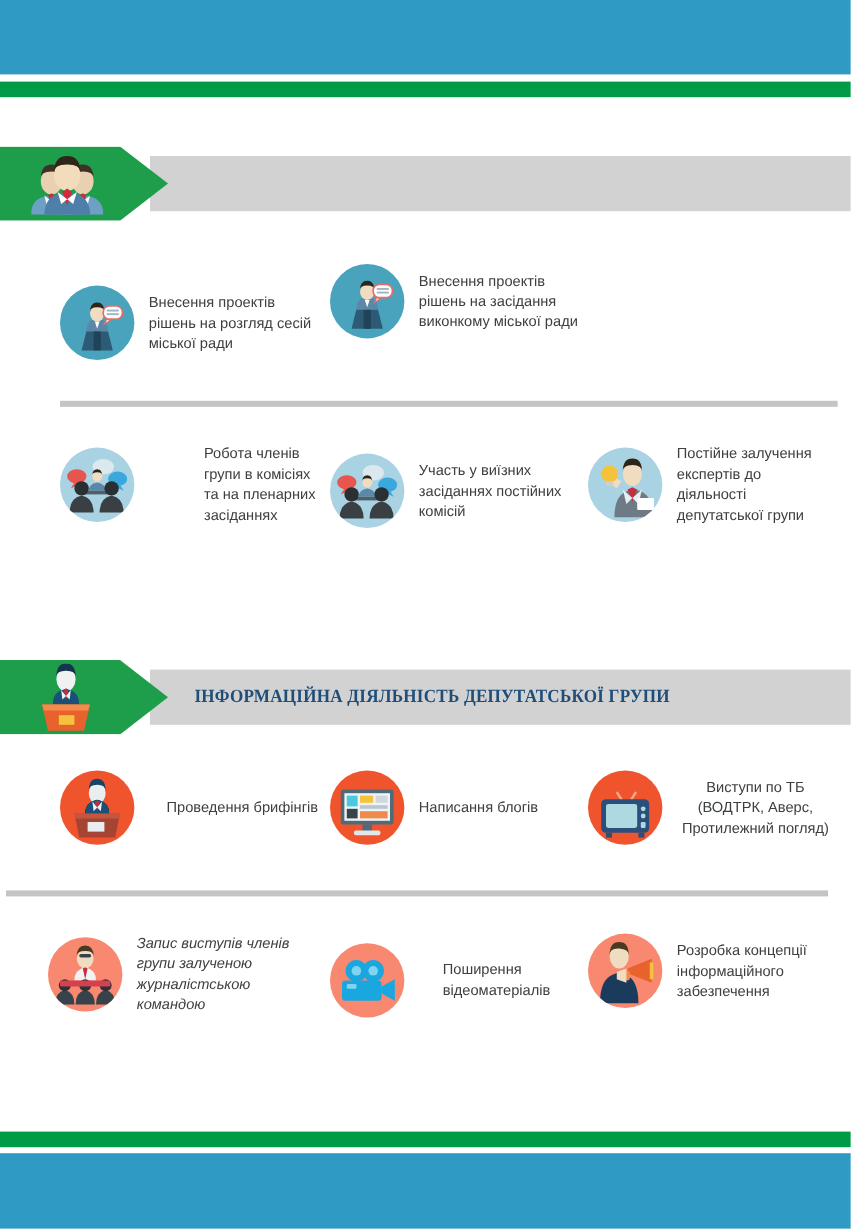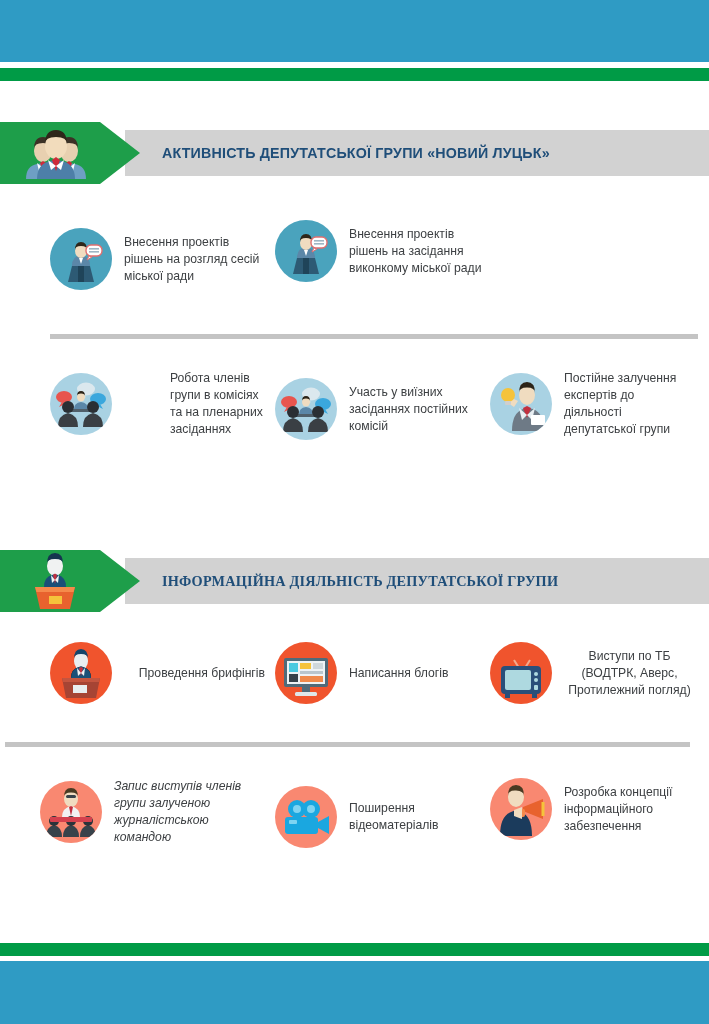--- a/index.html
+++ b/index.html
@@ -159,26 +159,23 @@
             <path d="M17 52 q0-15 13-18 l6-1 6 1 q13 3 13 18 z" fill="#4d7fa8"></path>
             <ellipse cx="36" cy="19" rx="11" ry="13" fill="#f2dcbc"></ellipse>
             <path d="M25 17 q0-14 11-14 t11 14 q0-7-11-7 t-11 7z" fill="#2e2619"></path>
             <path d="M32 33 l4 11 l4-11 l-4-3z" fill="#cf2b3a"></path>
             <path d="M28 33 l8 6 l-5 4z" fill="#ffffff"></path>
             <path d="M44 33 l-8 6 l5 4z" fill="#ffffff"></path>
           </g>
         </svg>
       </div>
     </div>
-    <div class="header-title">
-      <span class="header-title-inner">АКТИВНІСТЬ ДЕПУТАТСЬКОЇ ГРУПИ «НОВИЙ ЛУЦЬК»</span>
-    </div>
-  </div>
-
-  <div class="item" style="left:50px; top:228px; width:215px;justify-content:flex-end;">
+  </div>
+
+  <div class="item" style="left:50px; top:238px; width:215px;justify-content:flex-end;">
     <div class="item-circle c-teal">
       <svg viewBox="0 0 62 62">
         <path d="M18 54 h26 l-4-16 h-18 z" fill="#2d5a74"></path>
         <rect x="28" y="38" width="6" height="16" fill="#1f4459"></rect>
         <path d="M22 38 q0-10 9-11 q9 1 9 11 z" fill="#5b87a8"></path>
         <ellipse cx="31" cy="23" rx="6" ry="7" fill="#f0dcc0"></ellipse>
         <path d="M25 22 q0-8 6-8 t6 8 q0-4-6-4 t-6 4z" fill="#2e2619"></path>
         <path d="M29 30 l2 6 l2-6z" fill="#ffffff"></path>
         <rect x="36" y="17" width="16" height="11" rx="5" fill="#ffffff" stroke="#e07070" stroke-width="1.4"></rect>
         <path d="M39 28 l-2 4 l5-3z" fill="#ffffff" stroke="#e07070" stroke-width="1"></path>
@@ -362,21 +359,21 @@
         <path d="M23 56 q0-10 8-12 q8 2 8 12 z" fill="#37424a"></path>
         <ellipse cx="31" cy="40" rx="5" ry="5" fill="#2a333a"></ellipse>
         <path d="M40 56 q0-10 8-12 q8 2 8 12 z" fill="#37424a"></path>
         <ellipse cx="48" cy="40" rx="5" ry="5" fill="#2a333a"></ellipse>
         <rect x="10" y="36" width="42" height="5" rx="1" fill="#d4414e"></rect>
       </svg>
     </div>
     <div class="item-label">Запис виступів членів групи залученою журналістською командою</div>
   </div>
 
-  <div class="item" style="left:275px; top:786px; width:205px;">
+  <div class="item" style="left:275px; top:786px; width:205px;gap:20px;">
     <div class="item-circle c-salmon">
       <svg viewBox="0 0 62 62">
         <circle cx="22" cy="23" r="9" fill="#1aa7e0"></circle>
         <circle cx="22" cy="23" r="4" fill="#7fd4f2"></circle>
         <circle cx="36" cy="23" r="9" fill="#1aa7e0"></circle>
         <circle cx="36" cy="23" r="4" fill="#7fd4f2"></circle>
         <rect x="10" y="31" width="33" height="17" rx="3" fill="#1aa7e0"></rect>
         <path d="M43 36 l11 -6 v18 l-11 -6z" fill="#1aa7e0"></path>
         <rect x="14" y="34" width="8" height="4" rx="1" fill="#7fd4f2"></rect>
       </svg>

